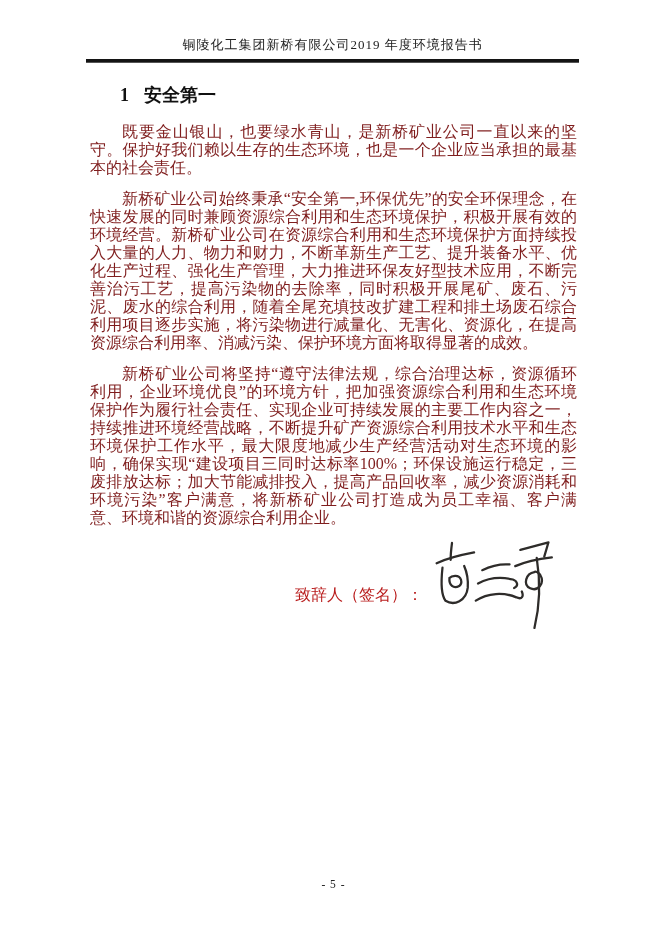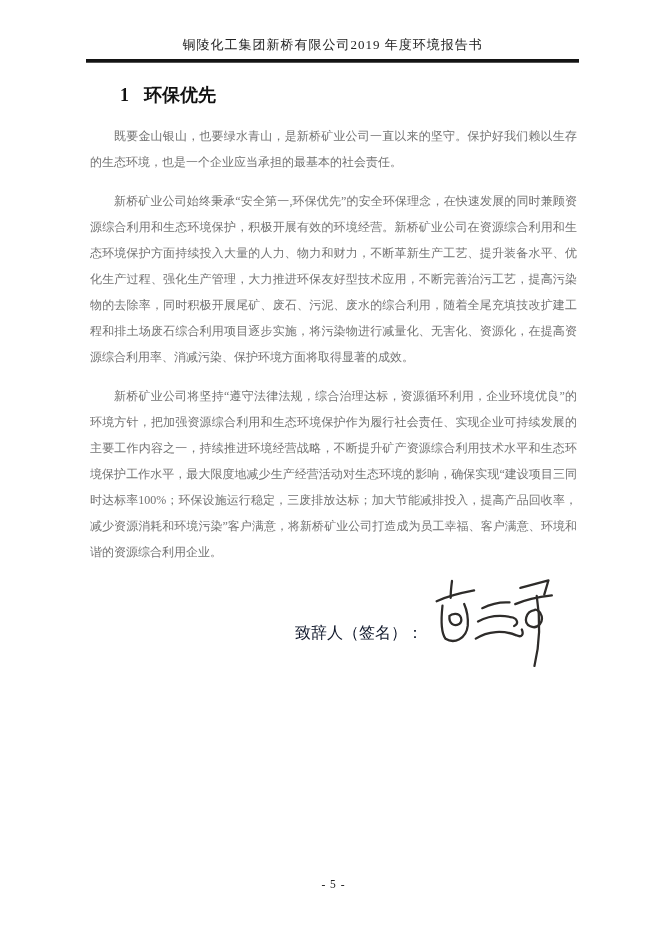--- a/index.html
+++ b/index.html
@@ -42,40 +42,40 @@
     align-items: baseline;
     gap: 15px;
     margin: 20px 0 16px 30px;
     font-size: 18px;
     font-weight: bold;
     color: #111;
     font-family: "Liberation Serif", "DejaVu Serif", serif;
   }
 
   .para {
-    font-size: 12px;
-    line-height: 26px;
+    font-size: 16px;
+    line-height: 18px;
     text-align: justify;
     text-indent: 2em;
     margin-bottom: 13px;
-    color: #737373;
+    color: #7f1d1d;
   }
 
   .signature-row {
     display: flex;
     justify-content: flex-end;
     align-items: center;
     margin-top: 14px;
     padding-right: 14px;
     height: 96px;
   }
 
   .signature-label {
     font-size: 16px;
-    color: #0f172a;
+    color: #b91c1c;
     white-space: nowrap;
     transform: translateY(6px);
   }
 
   .signature-svg {
     width: 136px;
     height: 104px;
     margin-left: 4px;
     margin-top: -14px;
     transform: rotate(-2deg);
@@ -107,21 +107,21 @@
   <div class="page-header">
     <span>铜陵化工集团新桥有限公司2019 年度环境报告书</span>
   </div>
 
   <div class="header-rule"></div>
 
   <div class="content">
 
     <div class="section-title">
       <span>1</span>
-      <span>环保优先</span>
+      <span>安全第一</span>
     </div>
 
     <p class="para">既要金山银山，也要绿水青山，是新桥矿业公司一直以来的坚守。保护好我们赖以生存的生态环境，也是一个企业应当承担的最基本的社会责任。</p>
     <p class="para">新桥矿业公司始终秉承“安全第一,环保优先”的安全环保理念，在快速发展的同时兼顾资源综合利用和生态环境保护，积极开展有效的环境经营。新桥矿业公司在资源综合利用和生态环境保护方面持续投入大量的人力、物力和财力，不断革新生产工艺、提升装备水平、优化生产过程、强化生产管理，大力推进环保友好型技术应用，不断完善治污工艺，提高污染物的去除率，同时积极开展尾矿、废石、污泥、废水的综合利用，随着全尾充填技改扩建工程和排土场废石综合利用项目逐步实施，将污染物进行减量化、无害化、资源化，在提高资源综合利用率、消减污染、保护环境方面将取得显著的成效。</p>
     <p class="para">新桥矿业公司将坚持“遵守法律法规，综合治理达标，资源循环利用，企业环境优良”的环境方针，把加强资源综合利用和生态环境保护作为履行社会责任、实现企业可持续发展的主要工作内容之一，持续推进环境经营战略，不断提升矿产资源综合利用技术水平和生态环境保护工作水平，最大限度地减少生产经营活动对生态环境的影响，确保实现“建设项目三同时达标率100%；环保设施运行稳定，三废排放达标；加大节能减排投入，提高产品回收率，减少资源消耗和环境污染”客户满意，将新桥矿业公司打造成为员工幸福、客户满意、环境和谐的资源综合利用企业。</p>
 
     <div class="signature-row">
       <span class="signature-label">致辞人（签名）：</span>
       <svg class="signature-svg" viewBox="0 0 136 110" aria-hidden="true">
 

